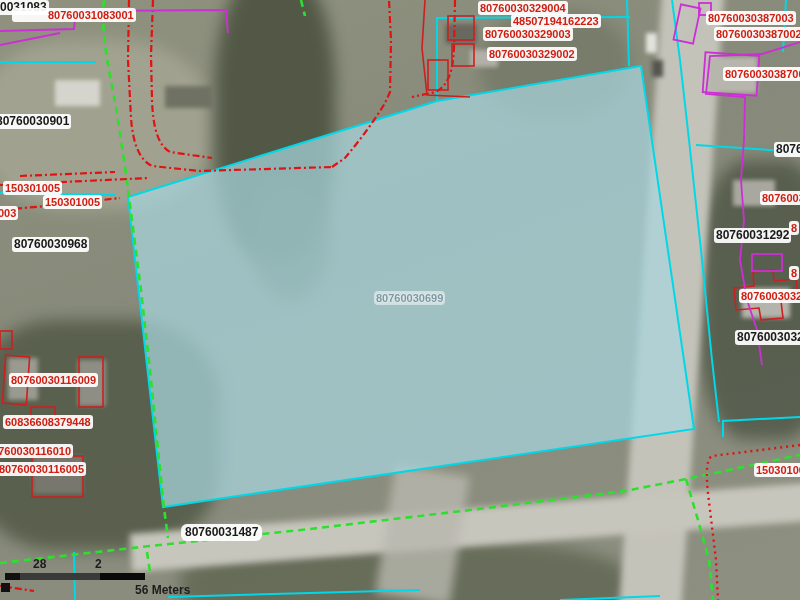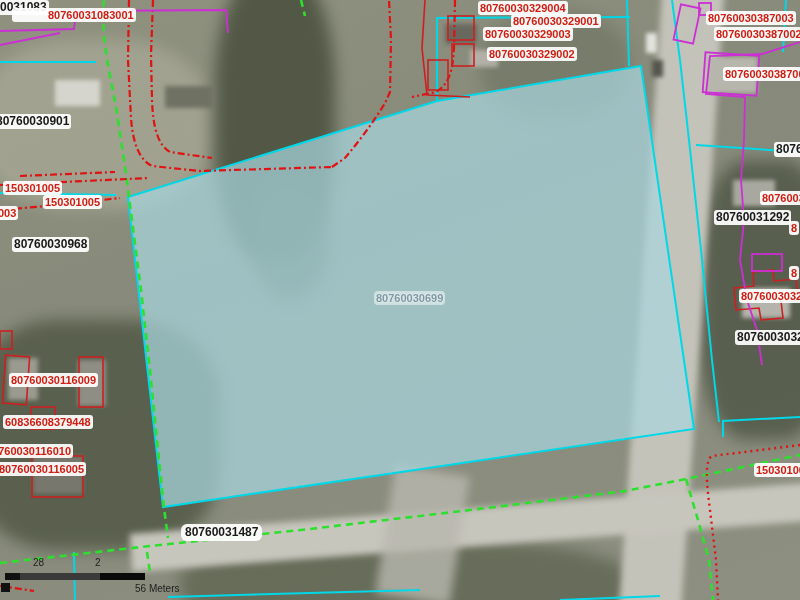--- a/index.html
+++ b/index.html
@@ -12,21 +12,21 @@
   #lines{position:absolute;left:0;top:0;z-index:30;}
   
   .lbl{position:absolute;z-index:40;font-weight:bold;font-size:11px;line-height:14px;height:14px;
        background:rgba(255,255,255,.93);color:#191919;padding:0 2px;border-radius:3px;white-space:nowrap;}
   .lbl.red{color:#cf1d12;}
   .lbl.black{font-size:12px;line-height:15px;height:15px;}
   .lbl.bigblack{font-size:12px;line-height:17px;height:17px;border-radius:6px;padding:0 4px;}
   .lbl.selected{background:rgba(255,255,255,.5);color:#7d98a2;text-shadow:0 0 2px #fff;border-radius:4px;}
   
   #scalebar{position:absolute;z-index:45;left:0;top:0;width:240px;height:50px;pointer-events:none;}
-  .sb-num{position:absolute;font-size:10px;font-weight:normal;color:#1d1d1d;white-space:nowrap;}
+  .sb-num{position:absolute;font-size:12px;font-weight:bold;color:#1d1d1d;white-space:nowrap;}
   .sb-seg{position:absolute;height:7px;}
 </style>
 </head>
 <body>
 
 <div id="frame">
 
   <div>
     <div class="ph" style="left:0;top:0;width:800px;height:600px;background:linear-gradient(160deg,#90927f 0%,#878a7a 40%,#8d9081 100%);"></div>
     <div class="ph blur8" style="left:-20px;top:40px;width:230px;height:170px;background:#a6a794;border-radius:40%;opacity:.8;"></div>
@@ -127,29 +127,29 @@
       <div class="lbl black" style="left: -6px; top: 114px;">80760030901</div>
       <div class="lbl red" style="left: 3px; top: 181px;">150301005</div>
       <div class="lbl red" style="left: 43px; top: 195px;">150301005</div>
       <div class="lbl red" style="left: -4px; top: 206px;">003</div>
       <div class="lbl black" style="left: 12px; top: 237px;">80760030968</div>
       <div class="lbl red" style="left: 9px; top: 373px;">80760030116009</div>
       <div class="lbl red" style="left: 3px; top: 415px;">60836608379448</div>
       <div class="lbl red" style="left: -16px; top: 444px;">80760030116010</div>
       <div class="lbl red" style="left: -3px; top: 462px;">80760030116005</div>
       <div class="lbl red" style="left: 478px; top: 1px;">80760030329004</div>
-      <div class="lbl red" style="left: 511px; top: 14px;">80760030329001</div>
+      <div class="lbl red" style="left: 511px; top: 14px;">48507194162223</div>
       <div class="lbl red" style="left: 483px; top: 27px;">80760030329003</div>
       <div class="lbl red" style="left: 487px; top: 47px;">80760030329002</div>
       <div class="lbl red" style="left: 706px; top: 11px;">80760030387003</div>
       <div class="lbl red" style="left: 714px; top: 27px;">80760030387002</div>
       <div class="lbl red" style="left: 723px; top: 67px;">8076003038700</div>
       <div class="lbl black" style="left: 774px; top: 142px;">8076</div>
       <div class="lbl red" style="left: 760px; top: 191px;">8076003</div>
-      <div class="lbl black" style="left: 714px; top: 210px;">80760031292</div>
+      <div class="lbl black" style="left: 714px; top: 228px;">80760031292</div>
       <div class="lbl red" style="left: 789px; top: 221px;">8</div>
       <div class="lbl red" style="left: 789px; top: 266px;">8</div>
       <div class="lbl red" style="left: 739px; top: 289px;">8076003032</div>
       <div class="lbl black" style="left: 735px; top: 330px;">8076003032</div>
       <div class="lbl selected" style="left: 374px; top: 291px;">80760030699</div>
       <div class="lbl bigblack" style="left: 181px; top: 524px;">80760031487</div>
       <div class="lbl red" style="left: 706px; top: 463px; margin-left: 48px;">150301008</div>
     </div>
 
   <div id="scalebar">

